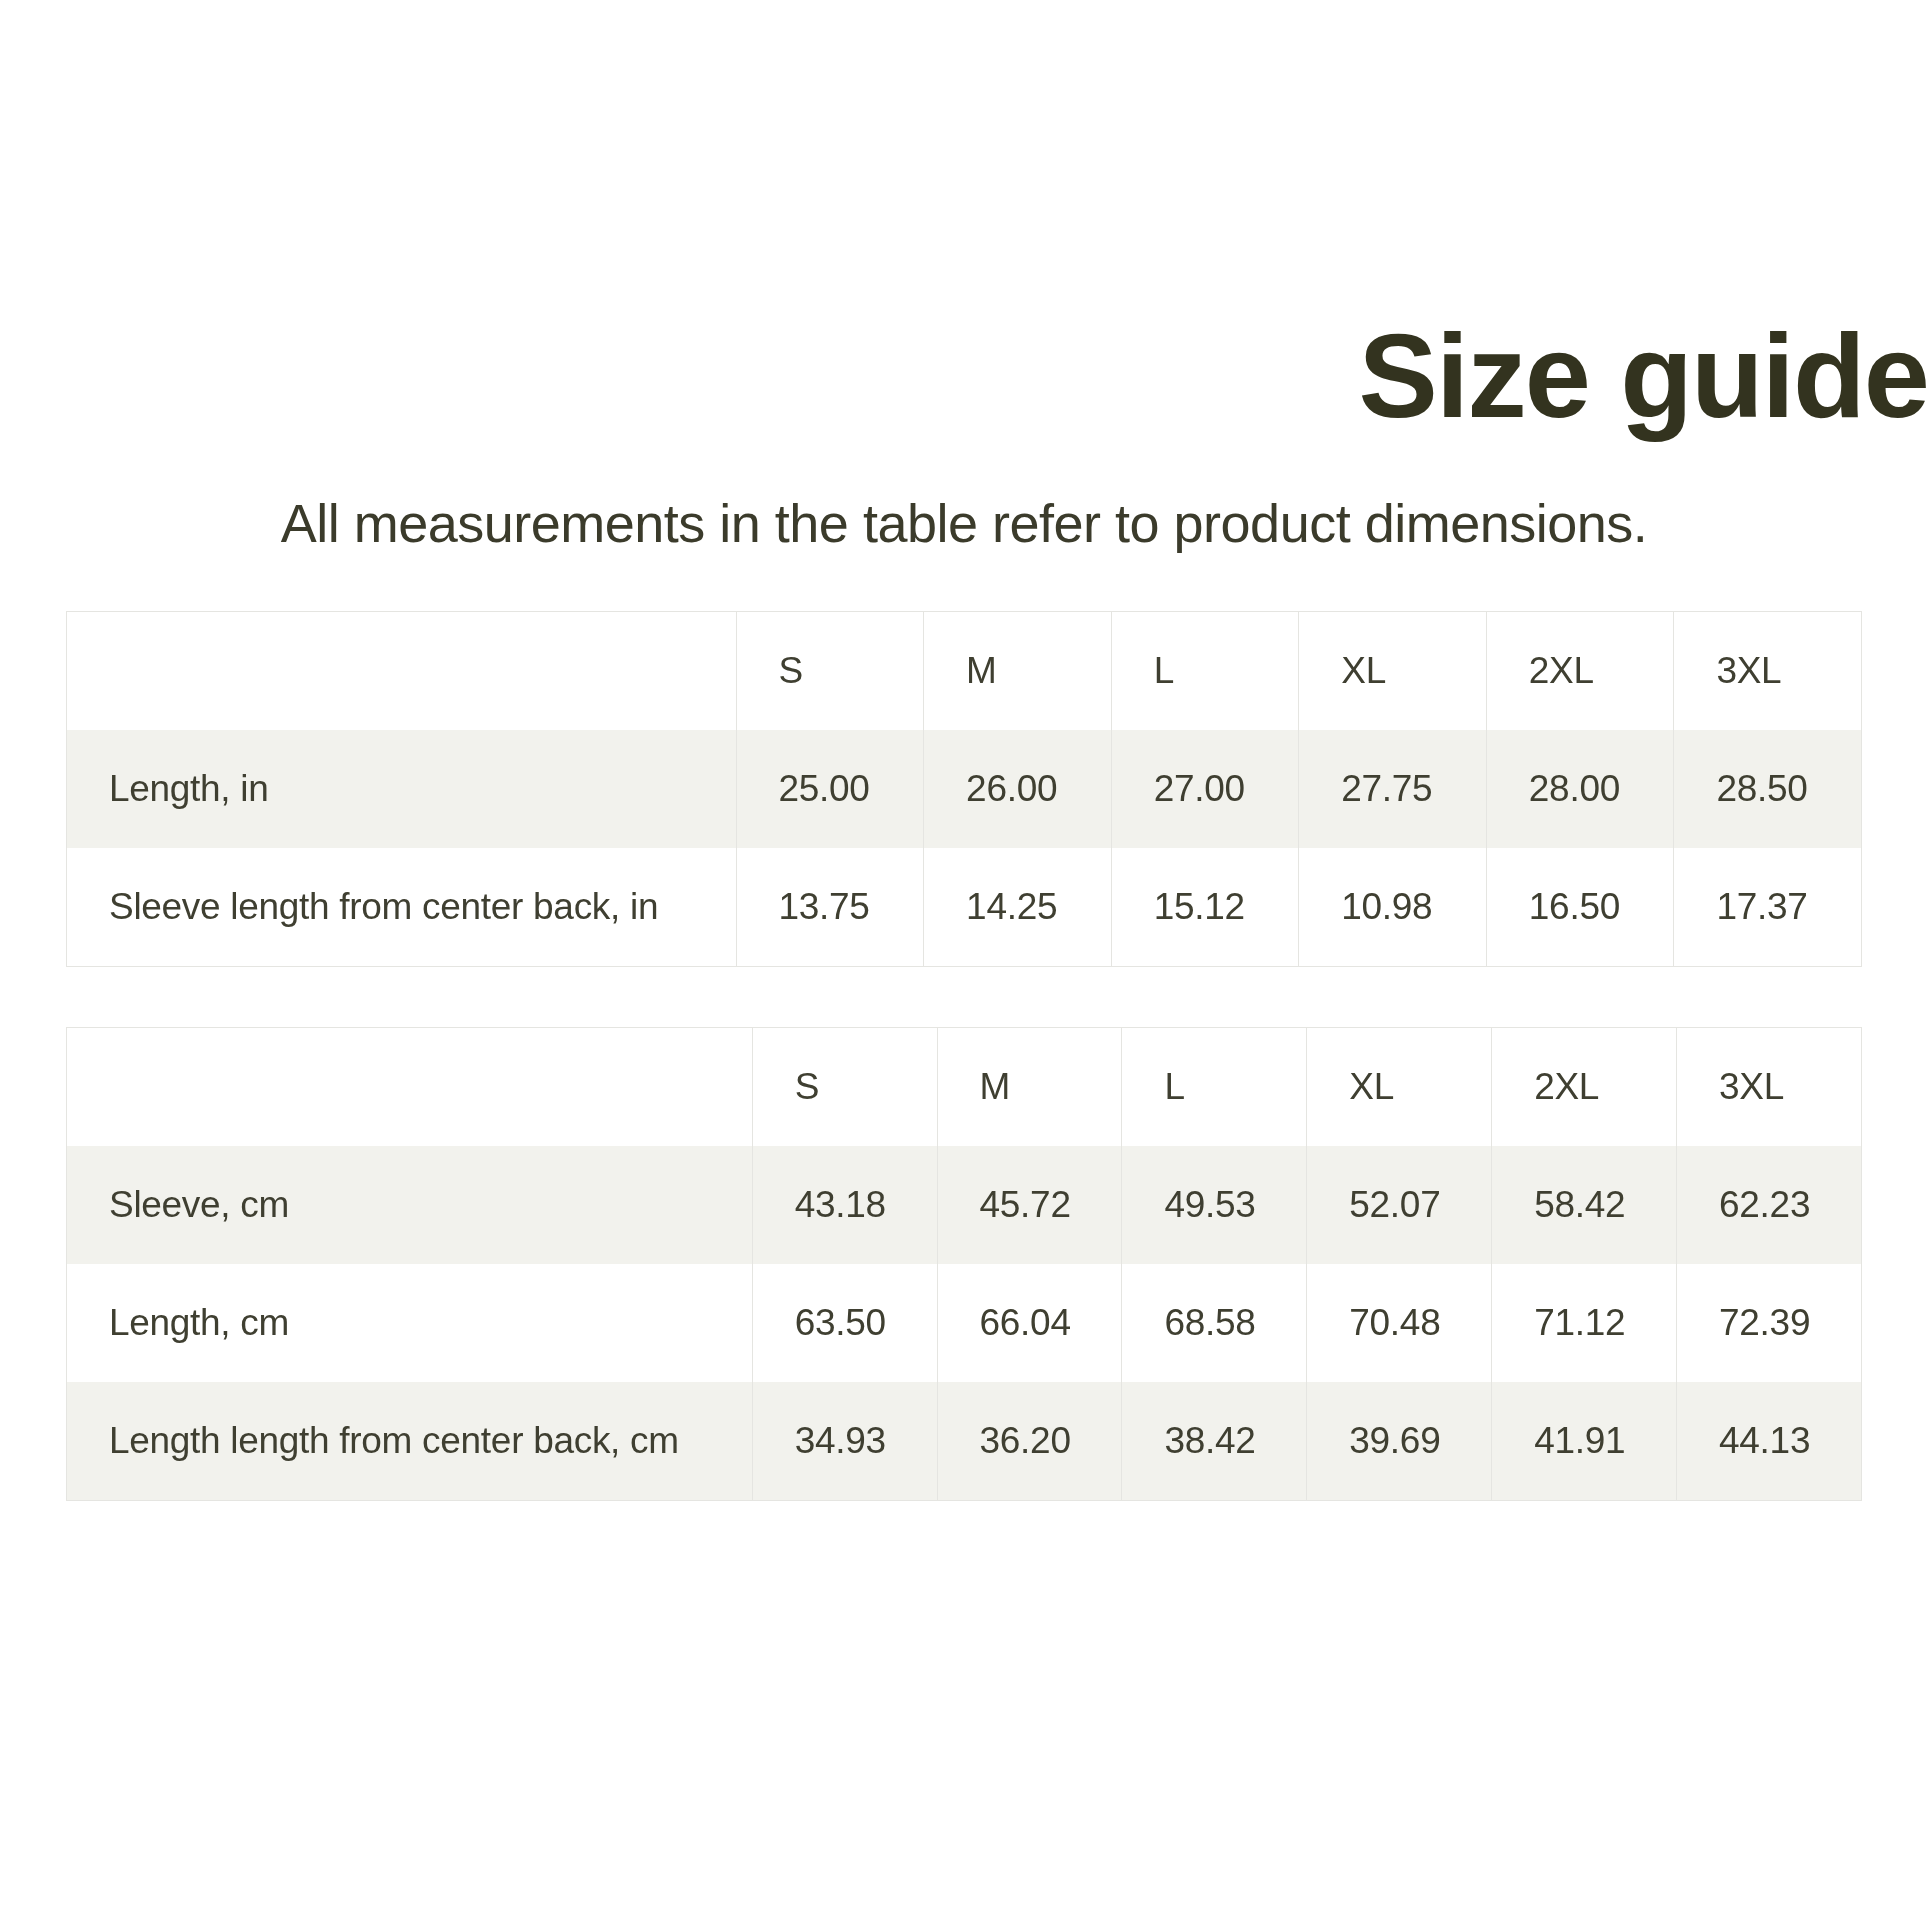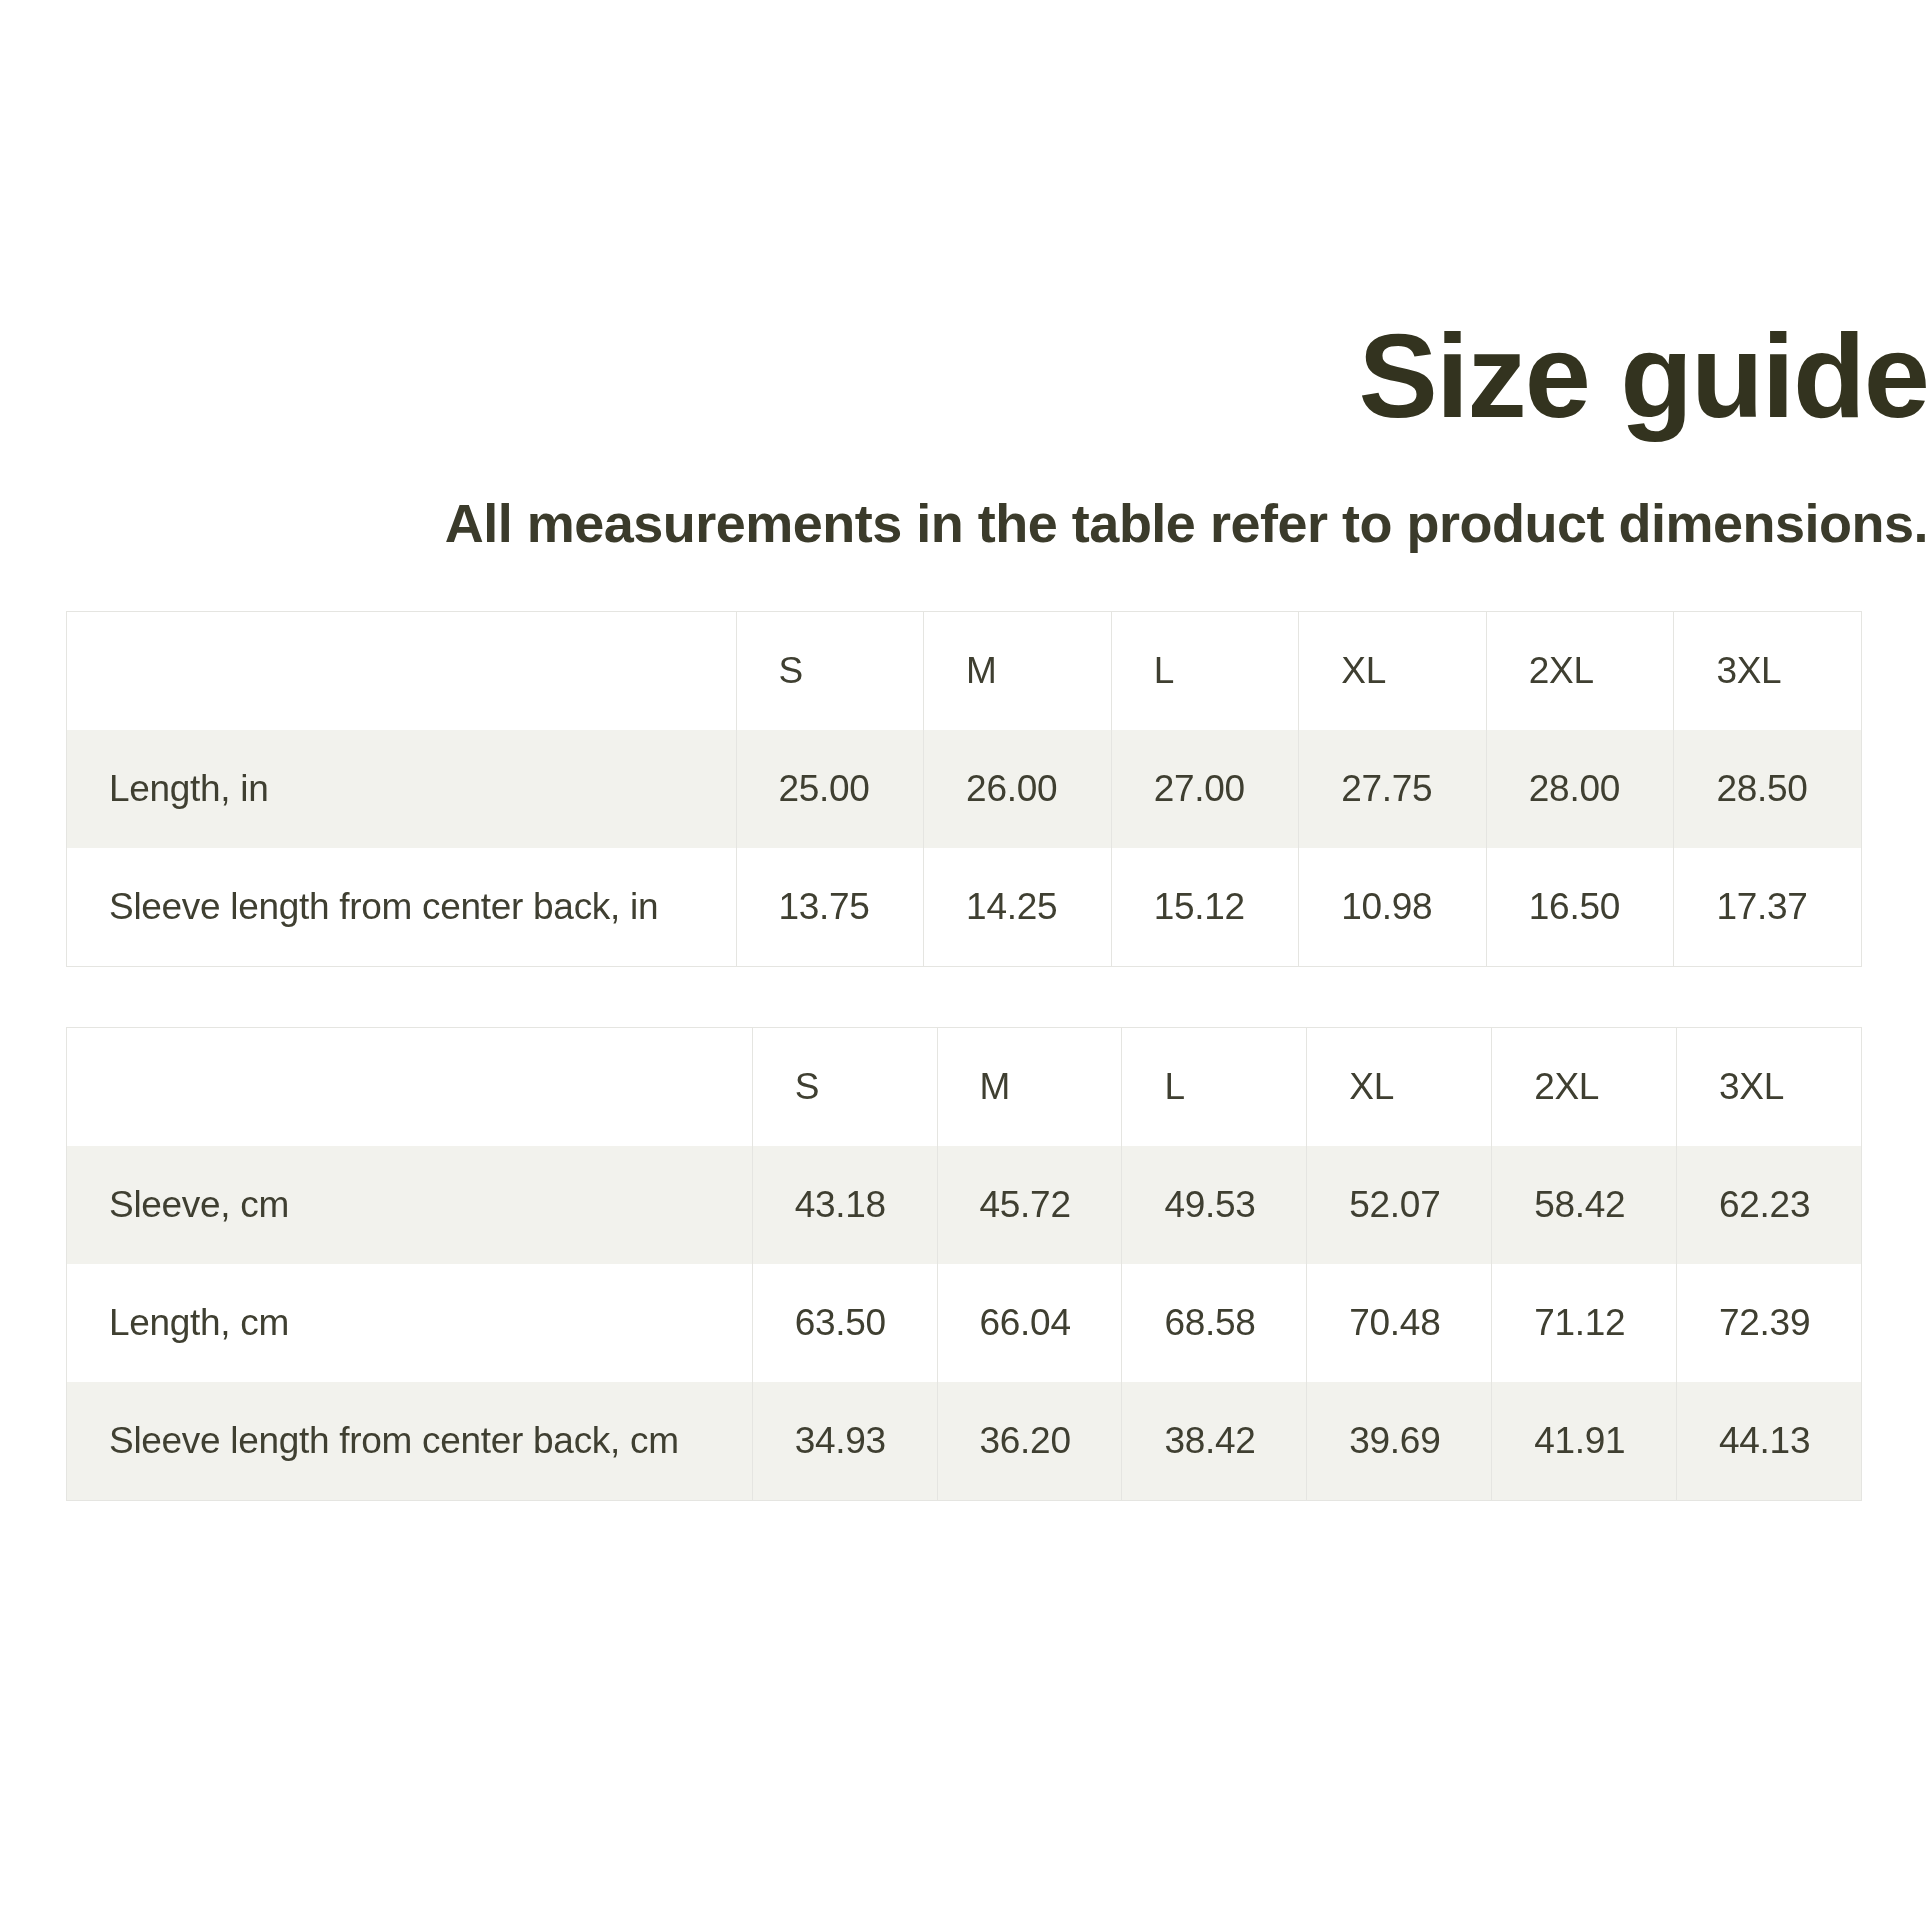--- a/index.html
+++ b/index.html
@@ -18,23 +18,23 @@
     margin: 311px 0 0 0;
     text-align: right;
     font-size: 119px;
     font-weight: 800;
     letter-spacing: -1.9px;
     line-height: 1.1;
     color: #33331f;
   }
   .page-subtitle {
     margin: 49px 0 0 0;
-    text-align: right;
+    text-align: center;
     font-size: 54px;
-    font-weight: 700;
+    font-weight: 400;
     line-height: 1.2;
     letter-spacing: -0.5px;
     color: #3b3b2b;
   }
   .tables-wrap {
     margin: 0 66px;
   }
   table.size-table {
     width: 100%;
     border-collapse: collapse;
@@ -160,21 +160,21 @@
         <tr>
           <td>Length, cm</td>
           <td>63.50</td>
           <td>66.04</td>
           <td>68.58</td>
           <td>70.48</td>
           <td>71.12</td>
           <td>72.39</td>
         </tr>
         <tr>
-          <td>Sleeve length from center back, cm</td>
+          <td>Length length from center back, cm</td>
           <td>34.93</td>
           <td>36.20</td>
           <td>38.42</td>
           <td>39.69</td>
           <td>41.91</td>
           <td>44.13</td>
         </tr>
       </tbody>
     </table>
 

